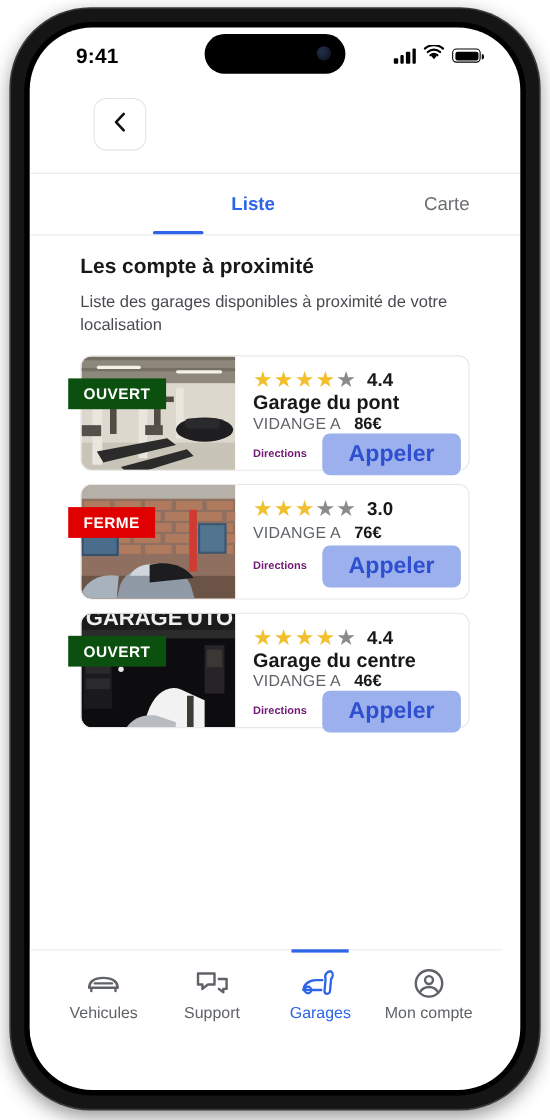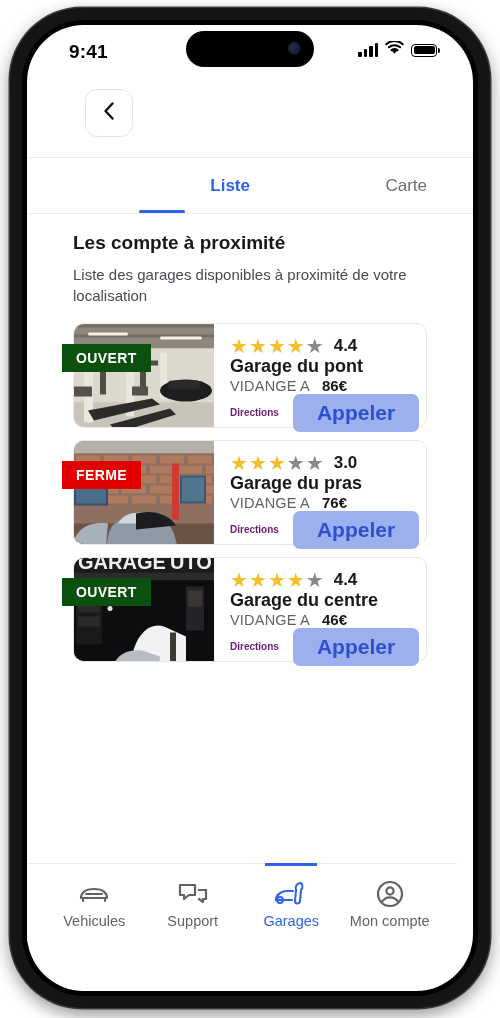--- a/index.html
+++ b/index.html
@@ -475,21 +475,20 @@
               <div class="rating-row">
                 <span class="stars">
                   <span class="star filled">★</span>
                   <span class="star filled">★</span>
                   <span class="star filled">★</span>
                   <span class="star empty">★</span>
                   <span class="star empty">★</span>
                 </span>
                 <span class="rating-value">3.0</span>
               </div>
-              <h2 class="garage-name">Garage du pras</h2>
               <div class="service-row">
                 <span class="service-label">VIDANGE A</span>
                 <span class="service-price">76€</span>
               </div>
               <div class="actions-row">
                 <span class="directions-link">Directions</span>
                 <button class="call-button">Appeler</button>
               </div>
             </div>
           </div>

